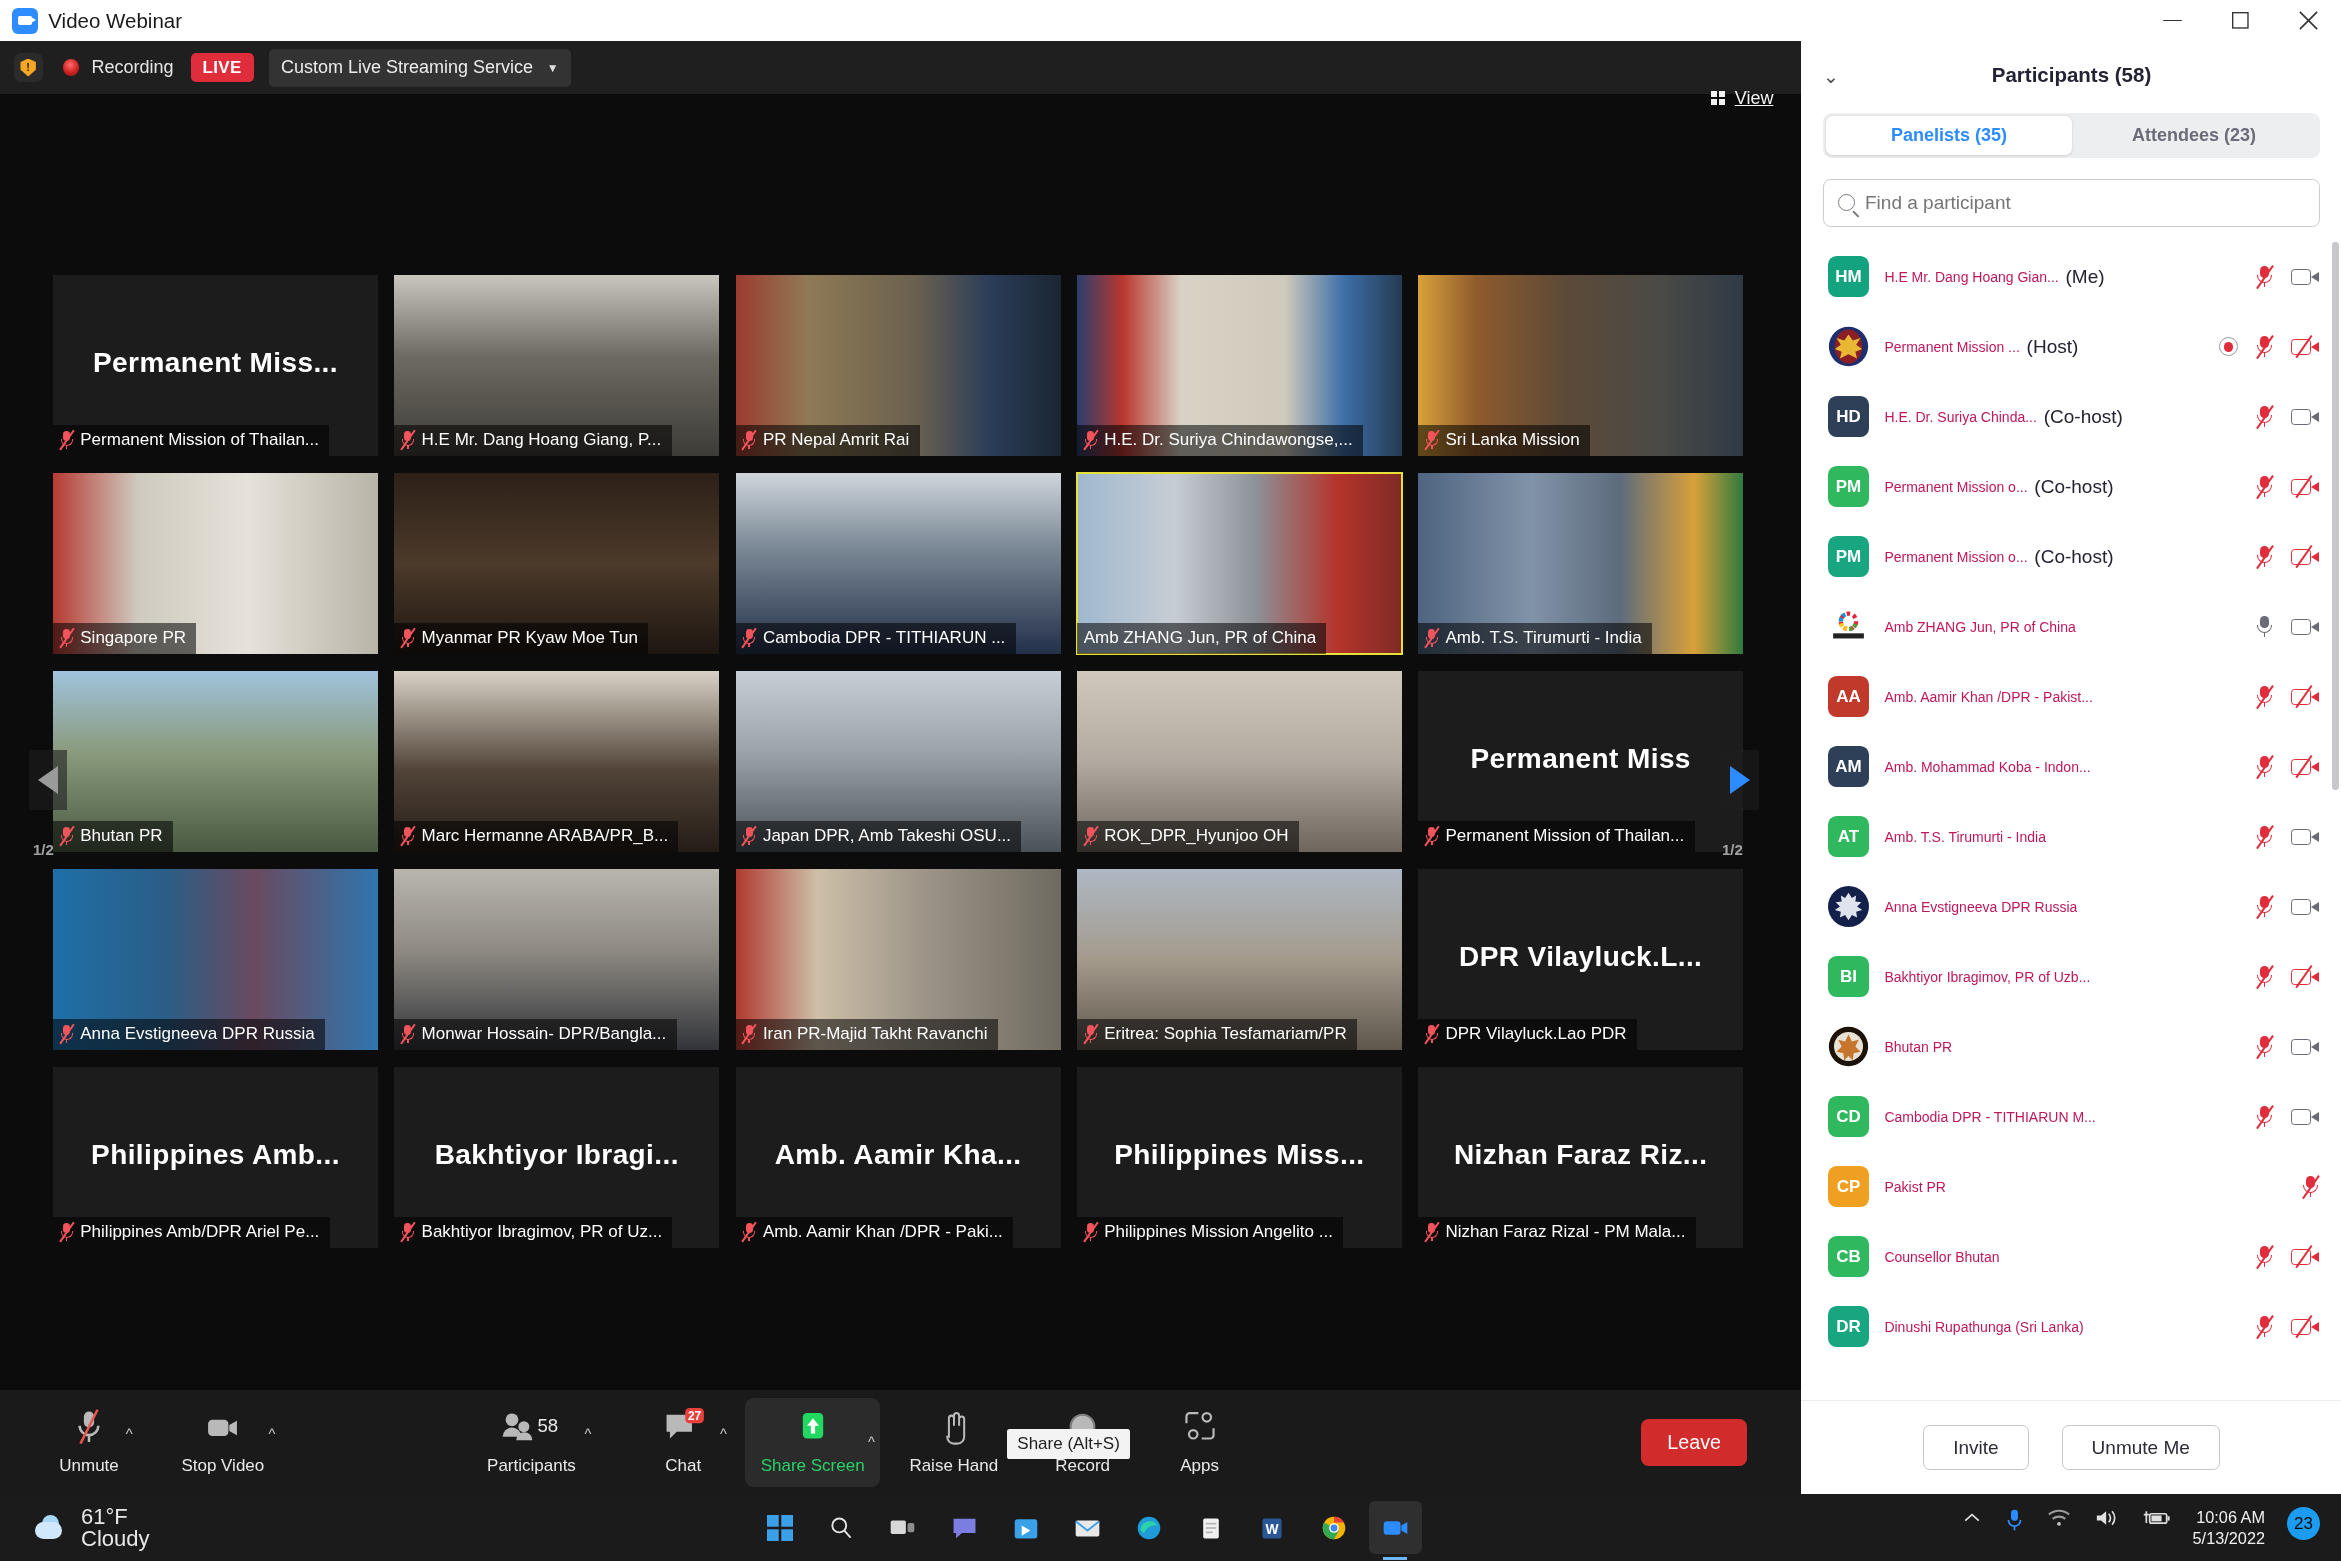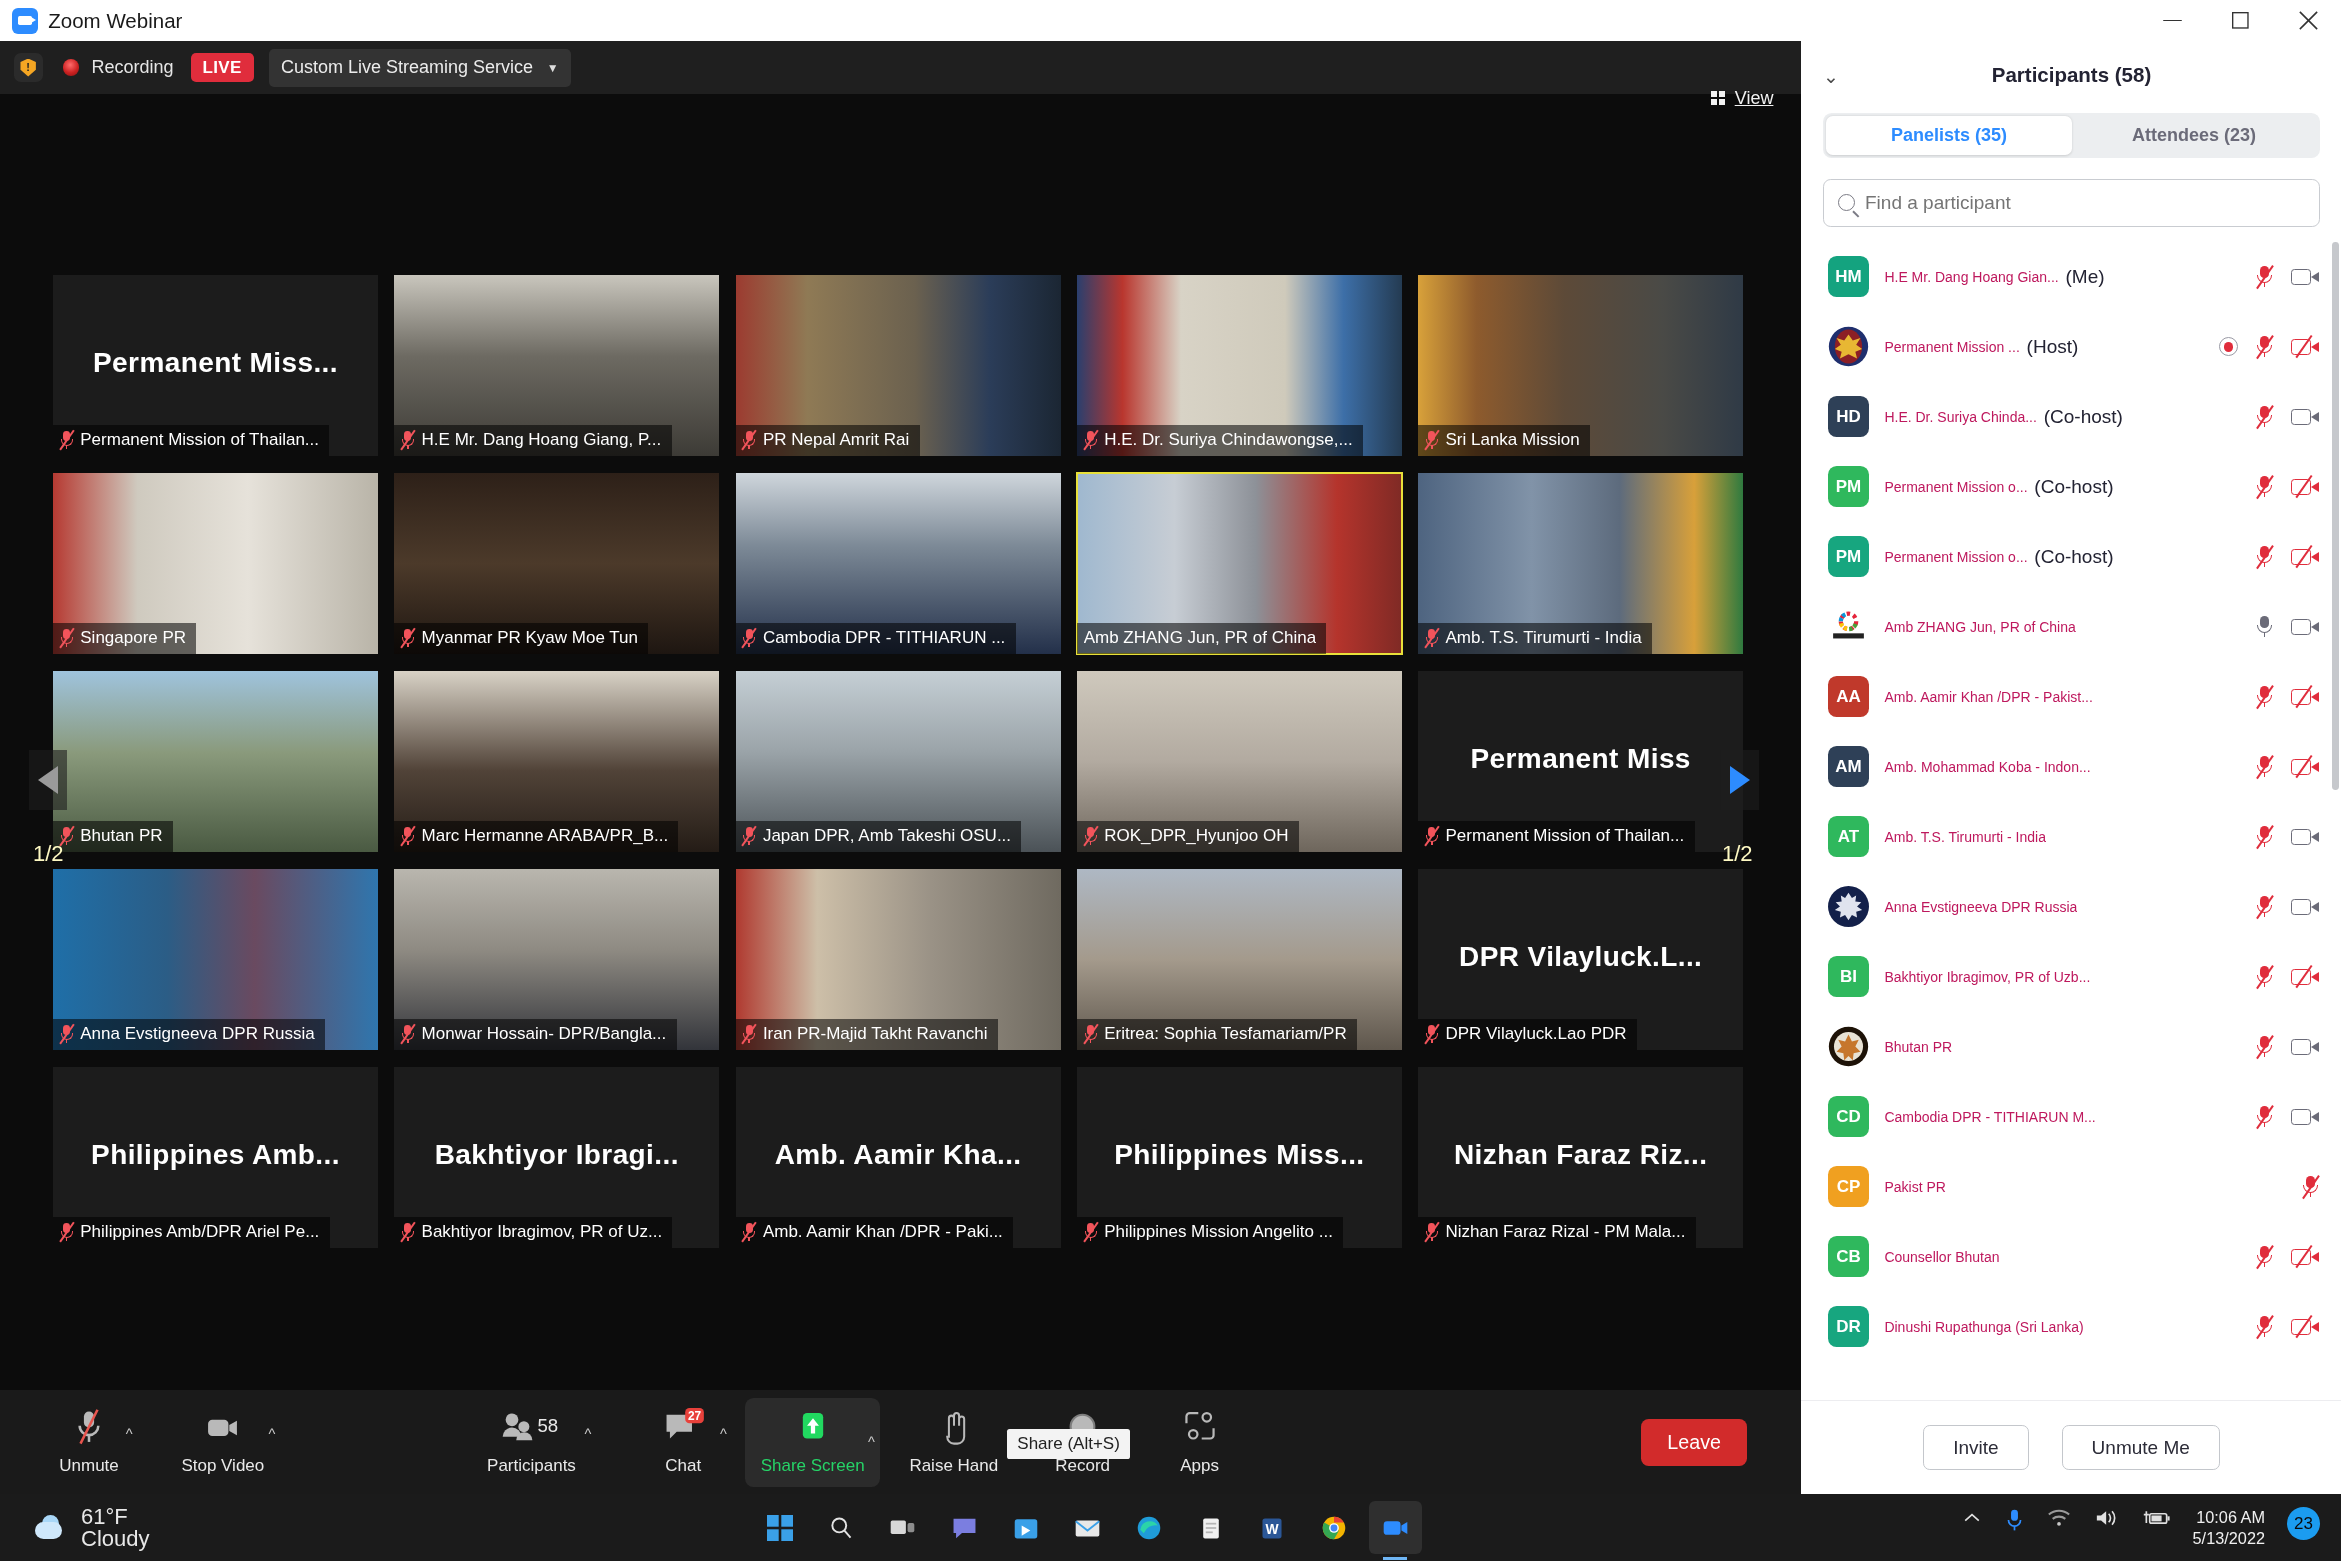--- a/index.html
+++ b/index.html
@@ -122,21 +122,21 @@
   
   .navarrow {
     position: absolute; width: 38px; height: 60px; display: flex;
     align-items: center; justify-content: center; background: rgba(30,30,30,.6);
   }
   .navarrow .tri { width: 0; height: 0; }
   #navleft { left: 29px; top: 709px; }
   #navleft .tri { border-right: 20.5px solid #9a9a9a; border-top: 14.6px solid transparent; border-bottom: 14.6px solid transparent; }
   #navright { left: 1721px; top: 709px; }
   #navright .tri { border-left: 20.5px solid #2d8cff; border-top: 14.6px solid transparent; border-bottom: 14.6px solid transparent; }
-  .pagelbl { position: absolute; color: #fef9c3; font-size: 22px; }
+  .pagelbl { position: absolute; color: #a3a3a3; font-size: 15px; font-weight: bold; }
   #pageleft { left: 33px; top: 800px; }
   #pageright { left: 1722px; top: 800px; }
 
   
   #controls {
     position: absolute; left: 0; bottom: 0; width: 1801px; height: 104px;
     background: #1a1a1a; display: flex; align-items: center;
   }
   .ctl {
     position: relative; height: 104px; display: flex; flex-direction: column;
@@ -260,21 +260,21 @@
   .clock { color: #f0f0f0; font-size: 16.3px; line-height: 20.5px; text-align: right; }
   .badge23 { width: 33px; height: 33px; border-radius: 50%; background: #1b9cf0; color: #0a0a0a; font-size: 17px; display: flex; align-items: center; justify-content: center; }
 </style>
 </head>
 <body>
 
 <div id="titlebar">
   <div class="zlogo">
       <div class="cam"></div>
     </div>
-  <div class="ttl">Zoom Webinar</div>
+  <div class="ttl">Video Webinar</div>
   <div class="wbtns">
     <div class="wbtn">
       <svg width="19" height="1.7" viewBox="0 0 22 2">
           <rect width="22" height="1.6" fill="#333"></rect>
         </svg>
     </div>
     <div class="wbtn">
       <svg width="17" height="17" viewBox="0 0 20 20">
           <rect x="0.8" y="0.8" width="18" height="18" fill="none" stroke="#333" stroke-width="1.6"></rect>
         </svg>

